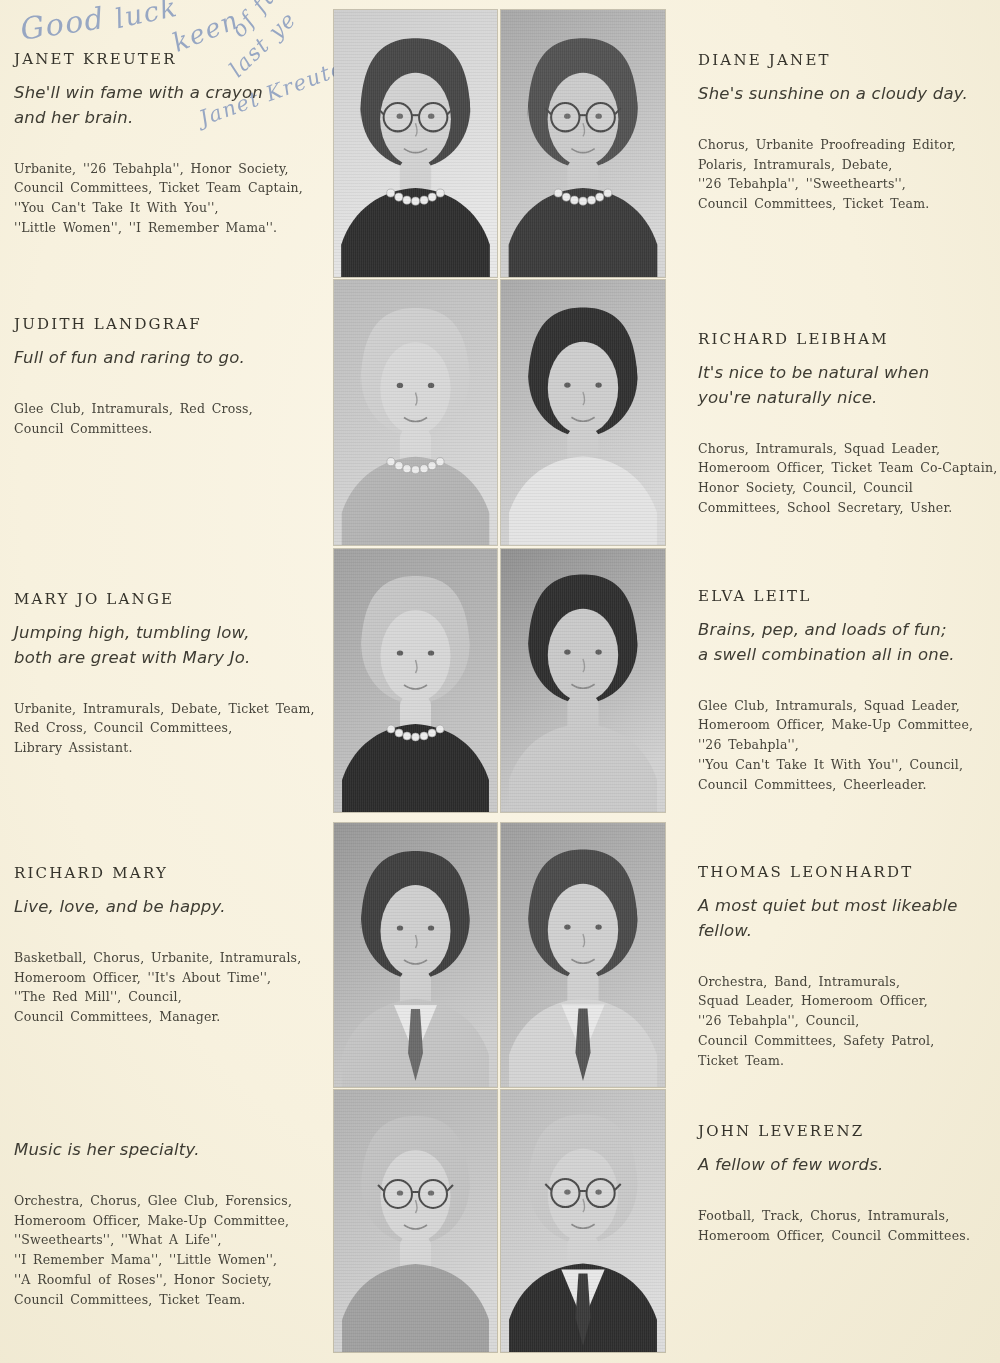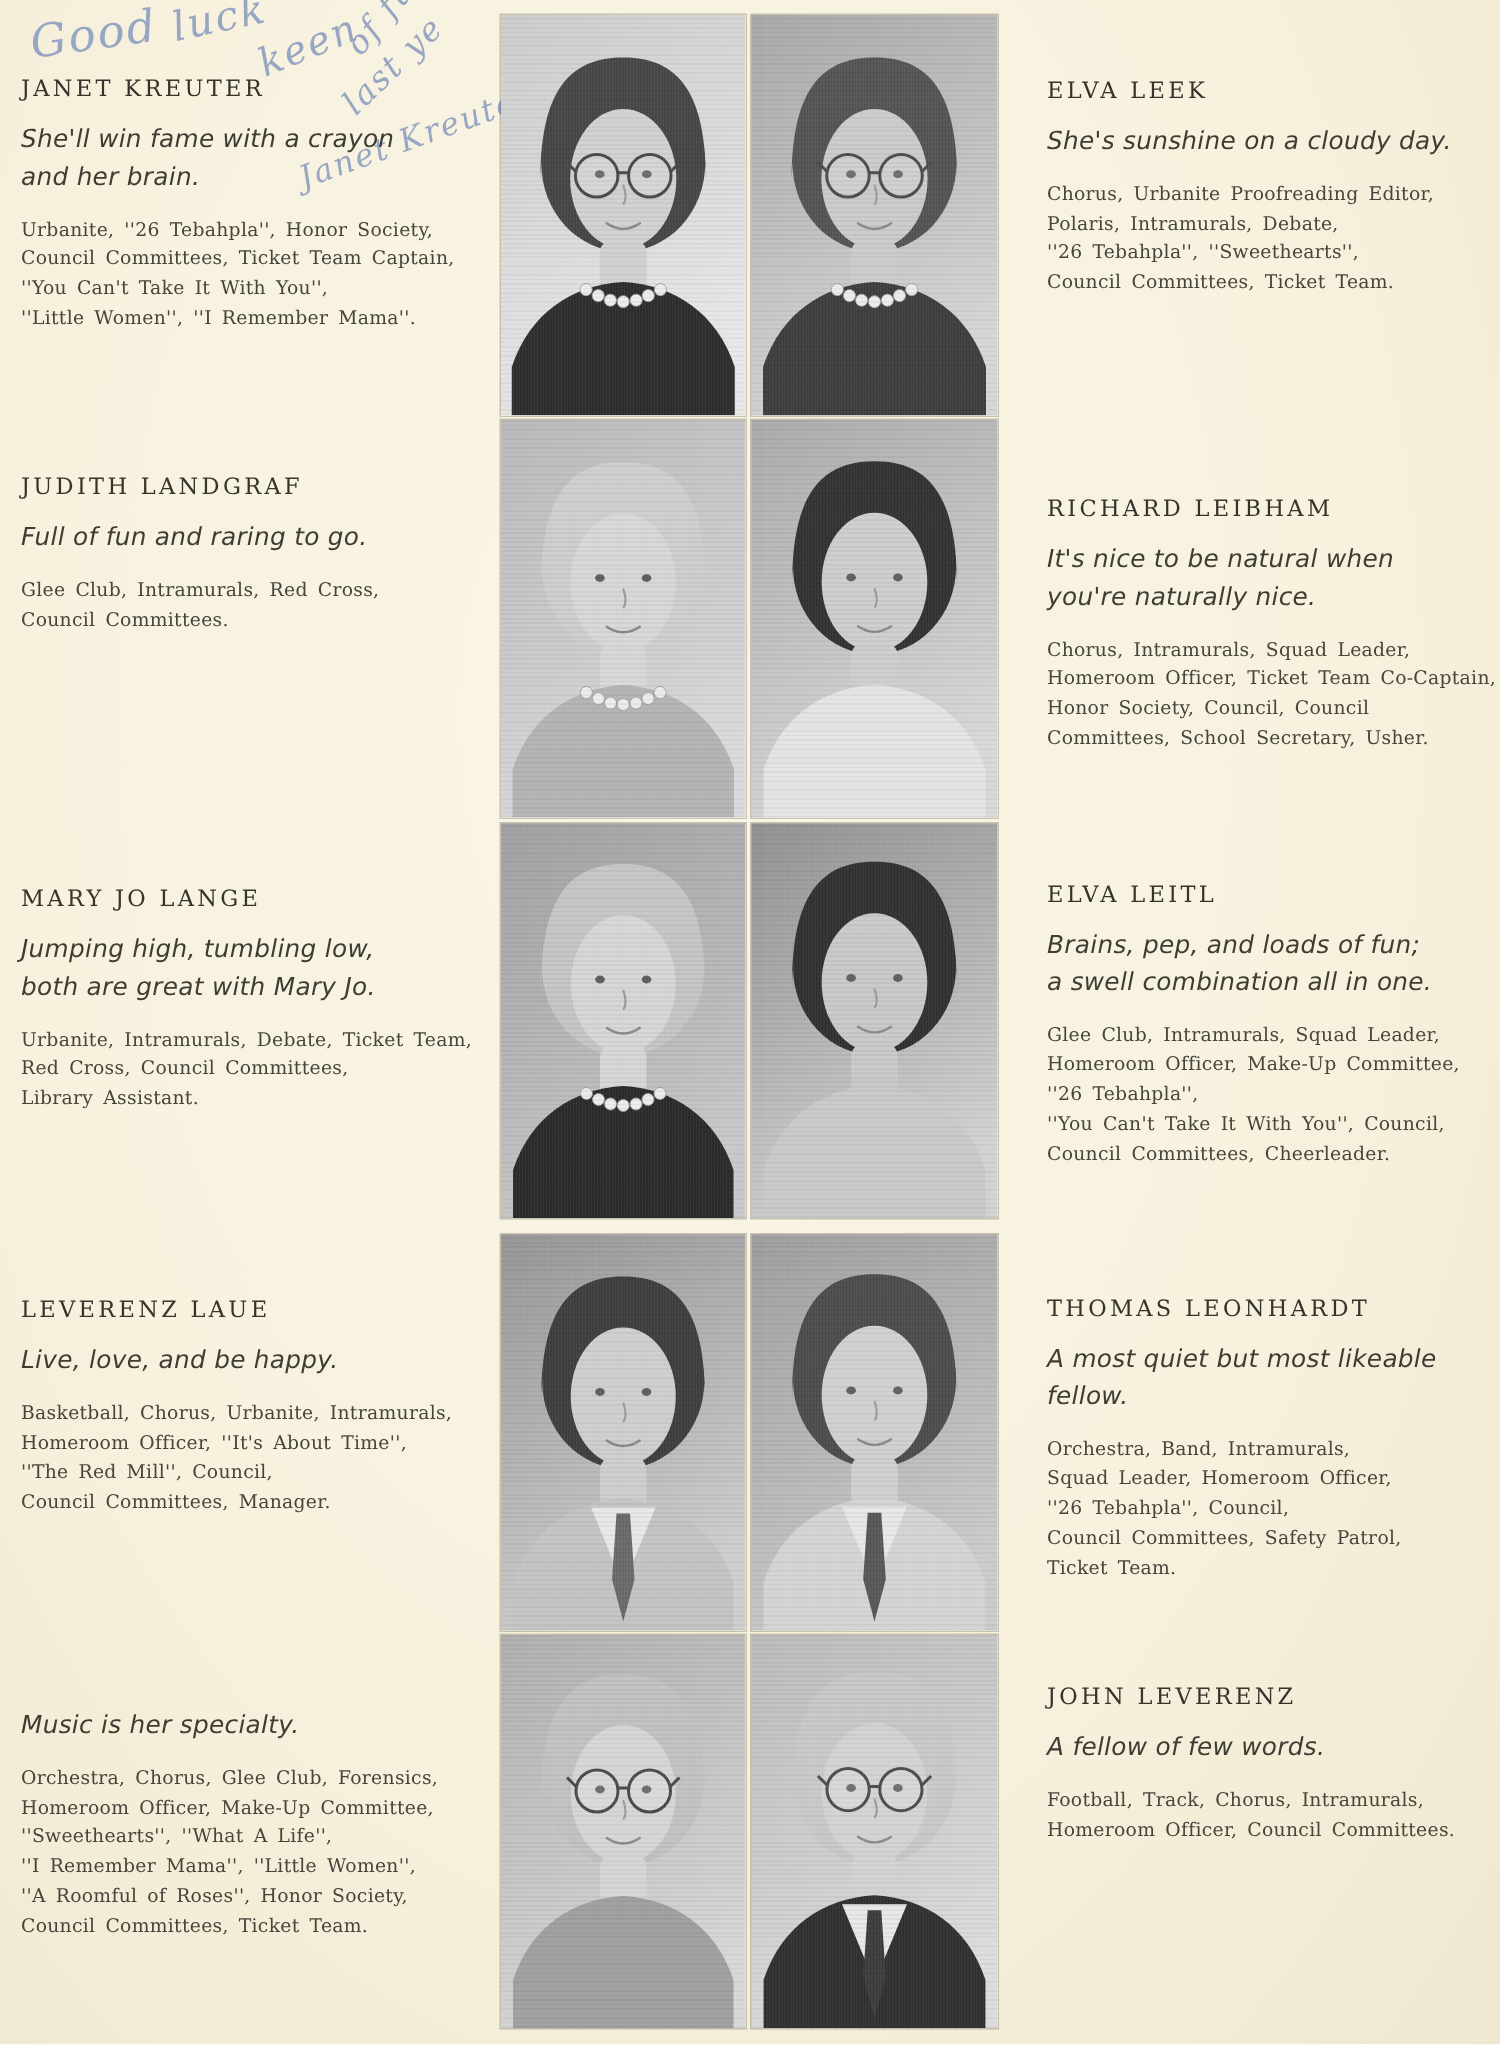--- a/index.html
+++ b/index.html
@@ -19,21 +19,21 @@
     color:#35332b;
   }
   .entry .quote{
     margin:13px 0 0;
     font:italic 16.5px/1.5 "DejaVu Sans", sans-serif;
     letter-spacing:.2px;
     color:#3e3c33;
     white-space:pre-line;
   }
   .entry .activities{
-    margin:12px 0 0;
+    margin:28px 0 0;
     font:normal 12.5px/1.58 "DejaVu Serif", serif;
     letter-spacing:.2px;word-spacing:2.5px;
     color:#46443b;
     white-space:pre-line;
   }
   .col-left{left:14px;width:322px;}
   .col-right{left:698px;width:300px;}
   .e0{top:50px;}  .e2{top:315px;} .e4{top:590px;} .e6{top:864px;} .e8{top:1125px;}
   .e1{top:51px;}  .e3{top:330px;} .e5{top:587px;} .e7{top:863px;} .e9{top:1122px;}
 
@@ -102,39 +102,39 @@
 Red Cross, Council Committees,
 Library Assistant.</p>
   </section>
   <section class="entry col-left e2">
     <h2>JUDITH LANDGRAF</h2>
     <p class="quote">Full of fun and raring to go.</p>
     <p class="activities">Glee Club, Intramurals, Red Cross,
 Council Committees.</p>
   </section>
   <section class="entry col-left e6">
-    <h2>LEVERENZ LAUE</h2>
+    <h2>RICHARD MARY</h2>
     <p class="quote">Live, love, and be happy.</p>
     <p class="activities">Basketball, Chorus, Urbanite, Intramurals,
 Homeroom Officer, ''It's About Time'',
 ''The Red Mill'', Council,
 Council Committees, Manager.</p>
   </section>
   <section class="entry col-left e8">
     <p class="quote">Music is her specialty.</p>
     <p class="activities">Orchestra, Chorus, Glee Club, Forensics,
 Homeroom Officer, Make-Up Committee,
 ''Sweethearts'', ''What A Life'',
 ''I Remember Mama'', ''Little Women'',
 ''A Roomful of Roses'', Honor Society,
 Council Committees, Ticket Team.</p>
   </section>
 
   <section class="entry col-right e1">
-    <h2>ELVA LEEK</h2>
+    <h2>DIANE JANET</h2>
     <p class="quote">She's sunshine on a cloudy day.</p>
     <p class="activities">Chorus, Urbanite Proofreading Editor,
 Polaris, Intramurals, Debate,
 ''26 Tebahpla'', ''Sweethearts'',
 Council Committees, Ticket Team.</p>
   </section>
   <section class="entry col-right e3">
     <h2>RICHARD LEIBHAM</h2>
     <p class="quote">It's nice to be natural when
 you're naturally nice.</p>

